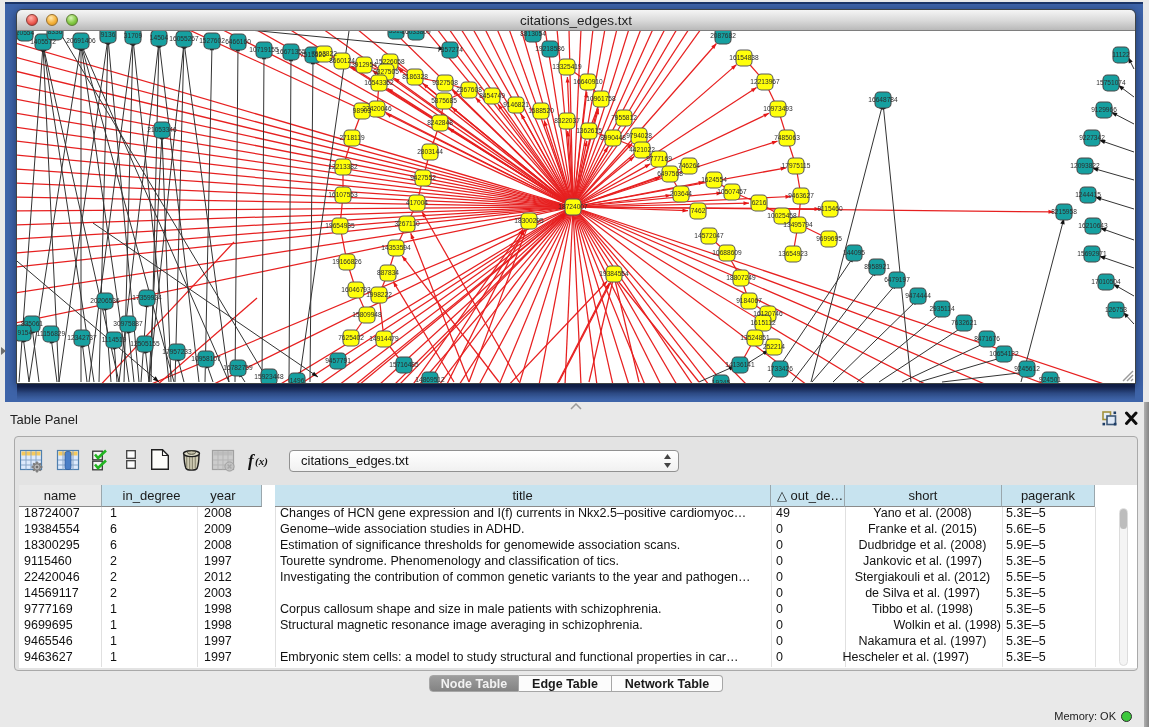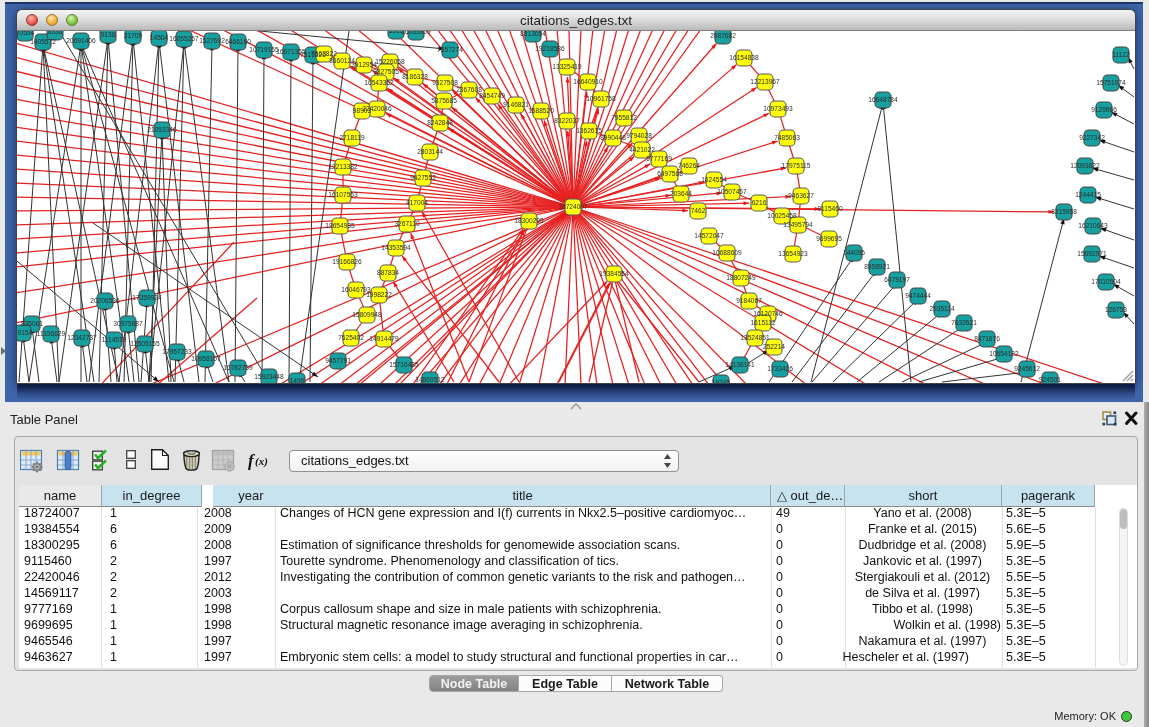--- a/index.html
+++ b/index.html
@@ -840,21 +840,21 @@
   <text x="228" y="17" font-family="Liberation Serif,serif" font-style="italic" font-weight="bold" font-size="17" fill="#111">f</text>
   <text x="235" y="16" font-family="Liberation Serif,serif" font-style="italic" font-weight="bold" font-size="11" fill="#111">(x)</text>
  </svg>
  <div id="combo" class="abs">citations_edges.txt<svg class="abs" style="right:6px;top:2px" width="9" height="16">
         <path d="M4.5 1 L8 6 H1 Z" fill="#444"></path>
         <path d="M4.5 15 L1 10 H8 Z" fill="#444"></path>
       </svg></div>
  <div id="table" class="abs">
   <div class="hc" style="left:0;width:83px;background:#e9e9e9">name</div>
   <div class="hc" style="left:83px;width:100px">in_degree</div>
-  <div class="hc" style="left:194px;width:77px">year</div>
+  <div class="hc" style="left:166px;width:77px">year</div>
   <div class="hc" style="left:256px;width:496px">title</div>
   <div class="hc" style="left:752px;width:74px;text-align:left;padding-left:6px">△ out_de…</div>
   <div class="hc" style="left:826px;width:157px">short</div>
   <div class="hc" style="left:983px;width:93px">pagerank</div>
   <div class="gl" style="left:82px"></div>
       <div class="gl" style="left:178px"></div>
   <div class="gl" style="left:256px"></div>
       <div class="gl" style="left:752px"></div>
   <div class="gl" style="left:826px"></div>
       <div class="gl" style="left:983px"></div>
@@ -869,20 +869,21 @@
     <span style="left:204px">2008</span>
 <span style="left:280px">Changes of HCN gene expression and I(f) currents in Nkx2.5–positive cardiomyoc…</span>
     <span style="left:776px">49</span>
 <span style="left:844px;width:157px;text-align:center">Yano et al. (2008)</span>
     <span style="left:1006px">5.3E–5</span>
   </div>
 <div class="row" style="top:522px">
 <span style="left:24px">19384554</span>
     <span style="left:110px">6</span>
     <span style="left:204px">2009</span>
+<span style="left:280px">Genome–wide association studies in ADHD.</span>
     <span style="left:776px">0</span>
 <span style="left:844px;width:157px;text-align:center">Franke et al. (2015)</span>
     <span style="left:1006px">5.6E–5</span>
   </div>
 <div class="row" style="top:538px">
 <span style="left:24px">18300295</span>
     <span style="left:110px">6</span>
     <span style="left:204px">2008</span>
 <span style="left:280px">Estimation of significance thresholds for genomewide association scans.</span>
     <span style="left:776px">0</span>
@@ -895,21 +896,21 @@
     <span style="left:204px">1997</span>
 <span style="left:280px">Tourette syndrome. Phenomenology and classification of tics.</span>
     <span style="left:776px">0</span>
 <span style="left:844px;width:157px;text-align:center">Jankovic et al. (1997)</span>
     <span style="left:1006px">5.3E–5</span>
   </div>
 <div class="row" style="top:570px">
 <span style="left:24px">22420046</span>
     <span style="left:110px">2</span>
     <span style="left:204px">2012</span>
-<span style="left:280px">Investigating the contribution of common genetic variants to the risk and pathogen…</span>
+<span style="left:280px">Investigating the contribution of common genetic variants to the year and pathogen…</span>
     <span style="left:776px">0</span>
 <span style="left:844px;width:157px;text-align:center">Stergiakouli et al. (2012)</span>
     <span style="left:1006px">5.5E–5</span>
   </div>
 <div class="row" style="top:586px">
 <span style="left:24px">14569117</span>
     <span style="left:110px">2</span>
     <span style="left:204px">2003</span>
     <span style="left:776px">0</span>
 <span style="left:844px;width:157px;text-align:center">de Silva et al. (1997)</span>

